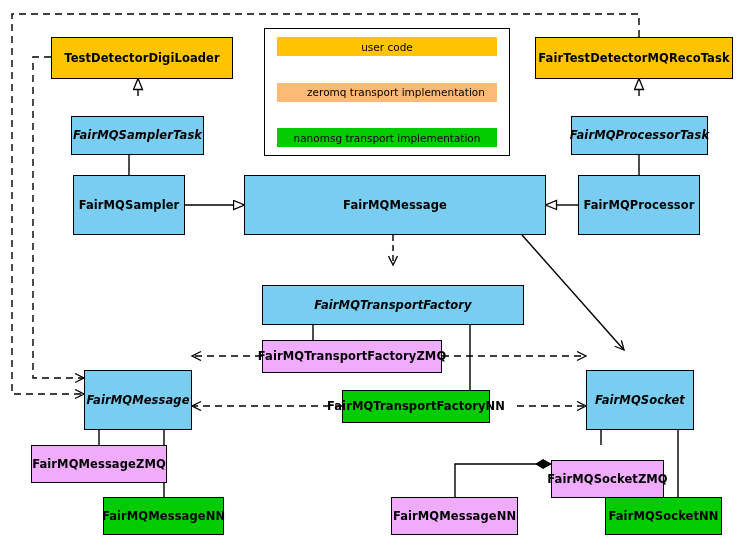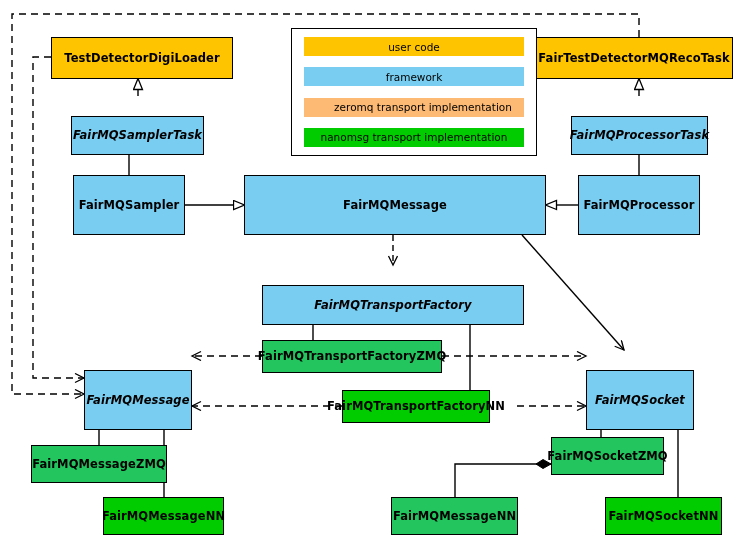--- a/index.html
+++ b/index.html
@@ -33,36 +33,35 @@
     font-size: 11.5px;
     font-weight: bold;
     color: #000000;
     line-height: 1.1;
     letter-spacing: 0.1px;
     z-index: 3;
   }
   .node.abstract { font-style: italic; margin-top: 20px; }
   .c-user { background: #FFC400; }
   .c-frame { background: #79CDF0; }
-  .c-zmq  { background: #22c55e; }
+  .c-zmq  { background: #f0abfc; }
   .c-nn   { background: #00CC00; }
 
   #legend {
     position: absolute;
     left: 264px; top: 28px;
     width: 246px; height: 128px;
     box-sizing: border-box;
     border: 1.6px solid #000000;
     background: #ffffff;
     z-index: 4;
     padding: 8px 12px;
     display: flex;
     flex-direction: column;
     justify-content: space-between;
-    margin-left: 27px;
   }
   .legend-row {
     height: 19px;
     display: flex;
     align-items: center;
     justify-content: center;
     font-size: 10.5px;
     font-weight: normal;
     color: #000000;
   }
@@ -171,23 +170,20 @@
         <polyline points="455,497 455,464 551,464" marker-end="url(#blackDiamond)"></polyline>
       </g>
 
     </g>
   </svg>
 
   <div id="legend">
     <div class="legend-row" style="background: rgb(255, 196, 0);">
       <span>user code</span>
     </div>
-    <div class="legend-row" style="background: rgb(121, 205, 240);">
-      <span>framework</span>
-    </div>
     <div class="legend-row" style="background: #fdba74; padding-left: 18px;">
       <span>zeromq transport implementation</span>
     </div>
     <div class="legend-row" style="background: rgb(0, 204, 0);">
       <span>nanomsg transport implementation</span>
     </div>
   </div>
 
   <div id="nodes">
       <div class="node c-user" style="left: 51px; top: 37px; width: 182px; height: 42px;">
@@ -225,21 +221,21 @@
       </div>
       <div class="node c-frame abstract" style="left: 586px; top: 350px; width: 108px; height: 60px;">
         <span>FairMQSocket</span>
       </div>
       <div class="node c-zmq" style="left: 31px; top: 445px; width: 136px; height: 38px;">
         <span>FairMQMessageZMQ</span>
       </div>
       <div class="node c-nn" style="left: 103px; top: 497px; width: 121px; height: 38px;">
         <span>FairMQMessageNN</span>
       </div>
-      <div class="node c-zmq" style="left: 551px; top: 437px; width: 113px; height: 38px;">
+      <div class="node c-zmq" style="left: 551px; top: 460px; width: 113px; height: 38px;">
         <span>FairMQSocketZMQ</span>
       </div>
       <div class="node c-zmq" style="left: 391px; top: 497px; width: 127px; height: 38px;">
         <span>FairMQMessageNN</span>
       </div>
       <div class="node c-nn" style="left: 605px; top: 497px; width: 117px; height: 38px;">
         <span>FairMQSocketNN</span>
       </div>
     </div>
 

